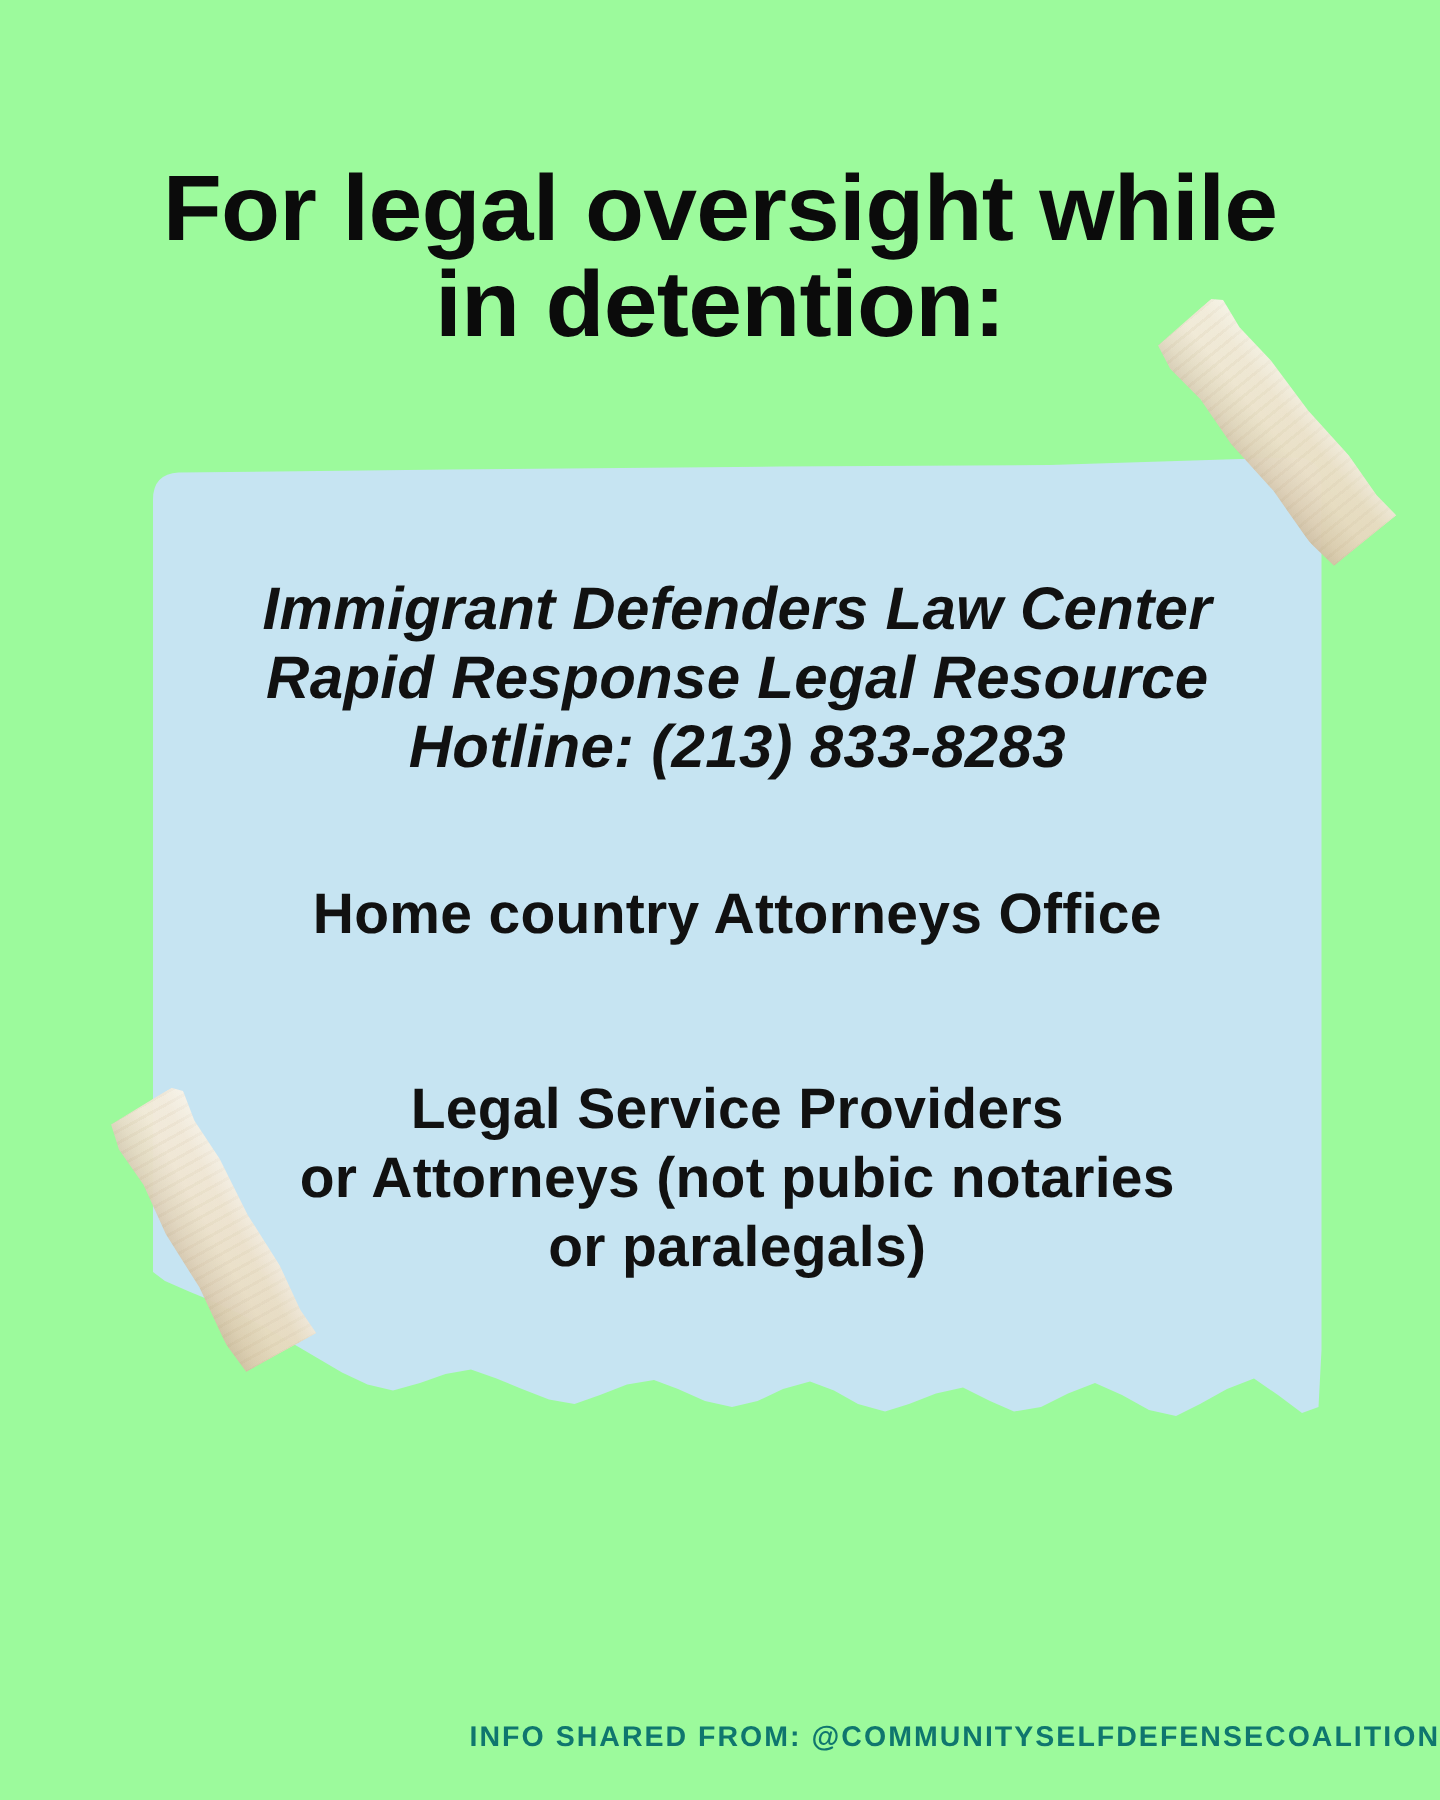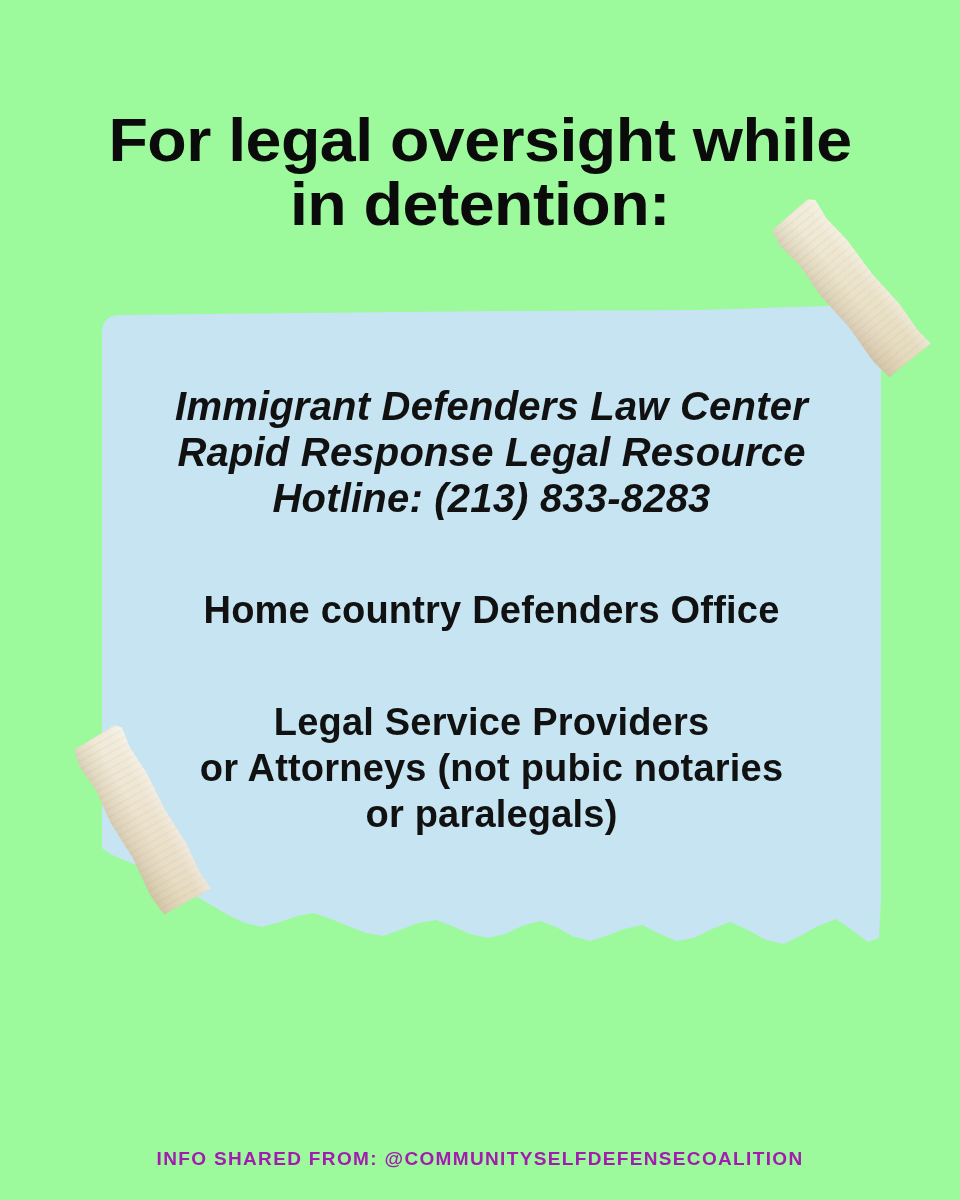--- a/index.html
+++ b/index.html
@@ -84,21 +84,21 @@
     letter-spacing: 0.2px;
     font-style: italic;
   }
   #block-consulate {
     top: 272px;
     font-size: 38px;
     line-height: 46px;
     letter-spacing: 0.2px;
   }
   #block-providers {
-    top: 384px;
+    top: 402px;
     font-size: 38px;
     line-height: 46px;
     letter-spacing: 0.2px;
   }
 
   
   .tape {
     position: absolute;
     pointer-events: none;
   }
@@ -140,22 +140,22 @@
       100% 95%, 88% 100%, 66% 95%, 44% 99%, 25% 94%, 10% 99%, 1% 93%
     );
   }
 
   
   #footer-credit {
     position: absolute;
     left: 0;
     top: 1148px;
     width: 960px;
-    text-align: center;
-    color: #a21caf;
+    text-align: right;
+    color: #0f766e;
     font-family: "Liberation Sans", sans-serif;
     font-weight: bold;
     font-size: 19px;
     letter-spacing: 1.35px;
   }
 </style>
 </head>
 <body>
 
 <div id="poster">
@@ -225,21 +225,21 @@
         L 102,848
         Z" fill="#C6E4F2"></path>
     </svg>
   </div>
 
   <div id="paper-content">
     <div class="block" id="block-hotline">Immigrant Defenders Law Center
 Rapid Response Legal Resource
 Hotline: (213) 833-8283</div>
 
-    <div class="block" id="block-consulate">Home country Defenders Office</div>
+    <div class="block" id="block-consulate">Home country Attorneys Office</div>
 
     <div class="block" id="block-providers">Legal Service Providers
 or Attorneys (not pubic notaries
 or paralegals)</div>
   </div>
 
   <div class="tape" id="tape-top-right">
     <div class="tape-body"></div>
   </div>
 

